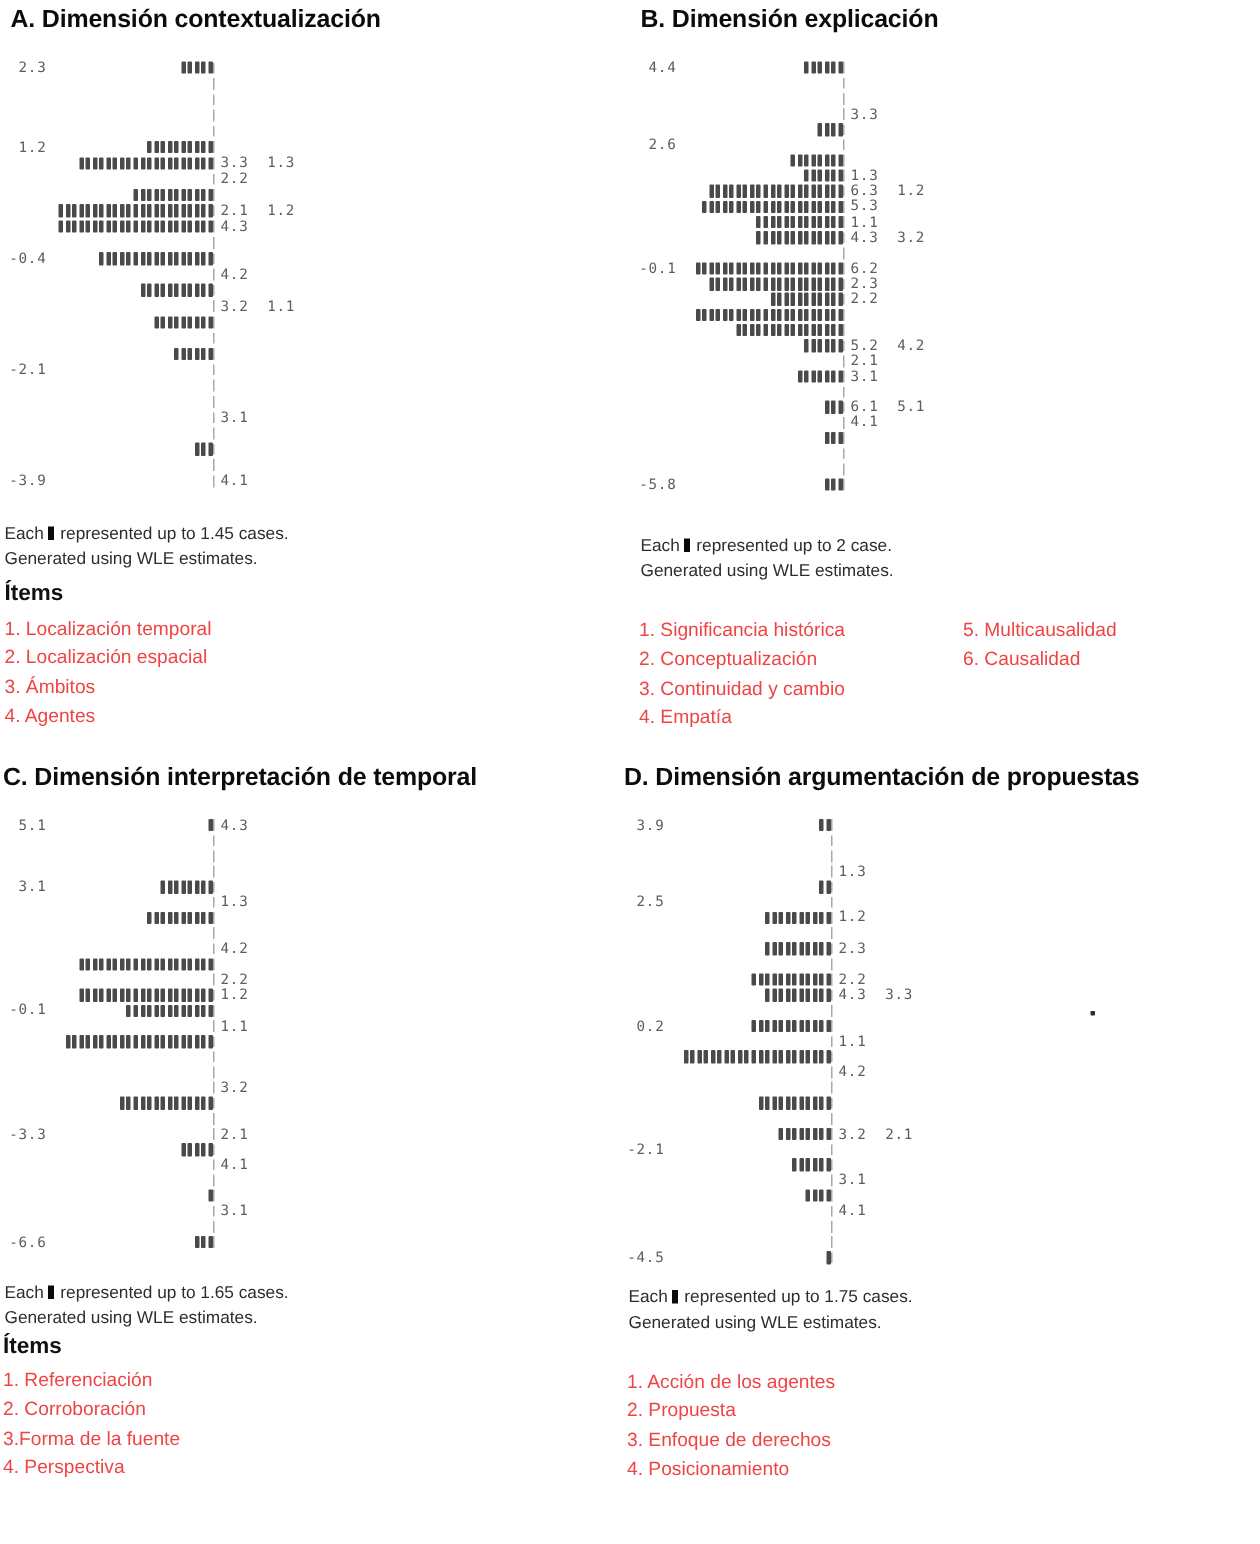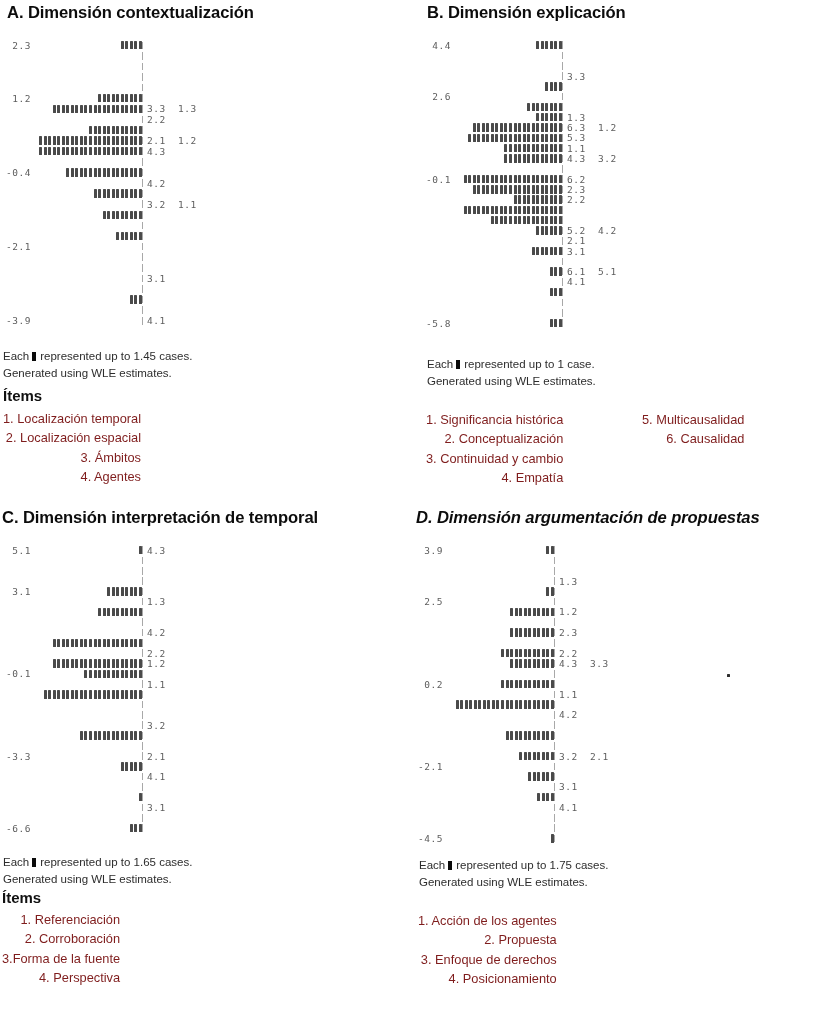--- a/index.html
+++ b/index.html
@@ -7,21 +7,21 @@
         font-family:"Liberation Sans",sans-serif;}
   .panel{position:absolute;width:420px;height:505px;}
   #panel-a{left:0;top:0;}
   #panel-b{left:420px;top:0;width:428px;}
   #panel-c{left:0;top:505px;}
   #panel-d{left:412px;top:505px;width:428px;}
 
   .title{position:absolute;top:3px;left:7px;margin:0;font-size:16.6px;font-weight:700;
          color:#0c0c0c;letter-spacing:-0.1px;white-space:nowrap;}
   #panel-c .title{left:2px;}
-  #panel-d .title{left:4px;font-style:italic;}
+  #panel-d .title{left:4px;}
 
   .chart{position:absolute;top:40px;left:0;right:0;}
   .map-row{display:flex;align-items:center;height:10.3px;}
   #panel-a .map-row{height:10.6px;}
   .axis{flex:0 0 36px;box-sizing:border-box;padding-right:5px;text-align:right;
         font-family:"DejaVu Sans Mono",monospace;font-size:9.5px;letter-spacing:0.5px;color:#5d5d5d;}
   .bars{flex:0 0 106px;display:flex;justify-content:flex-end;align-items:center;}
   .bar{width:3px;height:8.4px;background:#4a4a4a;margin-left:1.55px;border-radius:0.6px;}
   .tick{flex:0 0 3px;display:flex;}
   .tick i{display:block;width:1.3px;height:7.6px;background:#a8a8a8;}
@@ -32,21 +32,21 @@
   #panel-b .cap, #panel-d .cap{left:7px;}
   .capbar{display:inline-block;width:4px;height:9px;background:#0a0a0a;margin:0 4px 0 3px;
           transform:translateY(1px);}
   #panel-a .l1{top:350px} #panel-a .l2{top:367px}
   #panel-b .l1{top:358px} #panel-b .l2{top:375px}
   #panel-c .l1{top:351px} #panel-c .l2{top:368px}
   #panel-d .l1{top:354px} #panel-d .l2{top:371px}
 
   .ih{position:absolute;left:3px;margin:0;font-size:15px;font-weight:700;color:#111;}
   #panel-a .ih{top:387px} #panel-c .ih{top:384px;left:2px}
-  .items{position:absolute;font-size:12.8px;color:#7f1d1d;line-height:19.4px;white-space:nowrap;text-align:right;}
+  .items{position:absolute;font-size:12.8px;color:#ef4444;line-height:19.4px;white-space:nowrap;}
   #panel-a .items.c1{left:3px;top:409px}
   #panel-b .items.c1{left:6px;top:410px}
   #panel-b .items.c2{left:222px;top:410px}
   #panel-c .items.c1{left:2px;top:405px}
   #panel-d .items.c1{left:6px;top:406px}
 
   .dot{position:absolute;left:315px;top:169px;width:2.6px;height:2.6px;background:#2e2e2e;
        border-radius:0.5px;}
 </style>
 </head>
@@ -878,21 +878,21 @@
             <i class="bar"></i>
             <i class="bar"></i>
             <i class="bar"></i>
           </span>
           <span class="tick">
             <i></i>
           </span>
           <span class="ilabel"></span>
         </div>
       </div>
-    <p class="cap l1"><span>Each</span><span class="capbar"></span><span>represented up to 1 case.</span></p>
+    <p class="cap l1"><span>Each</span><span class="capbar"></span><span>represented up to 2 case.</span></p>
     <p class="cap l2">Generated using WLE estimates.</p>
     <div class="items c1">
         <div class="item">1. Significancia histórica</div>
         <div class="item">2. Conceptualización</div>
         <div class="item">3. Continuidad y cambio</div>
         <div class="item">4. Empatía</div>
       </div>
     <div class="items c2">
         <div class="item">5. Multicausalidad</div>
         <div class="item">6. Causalidad</div>

